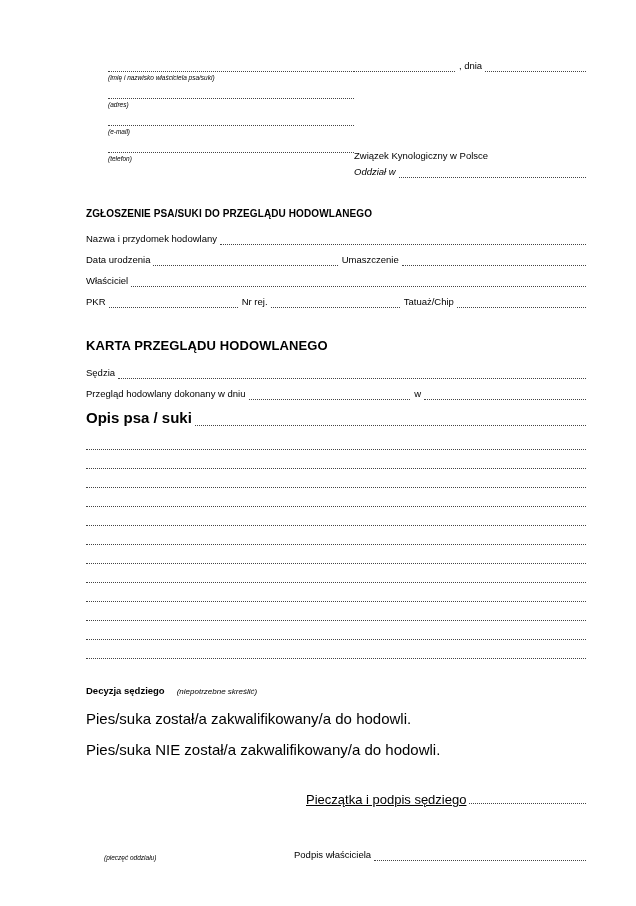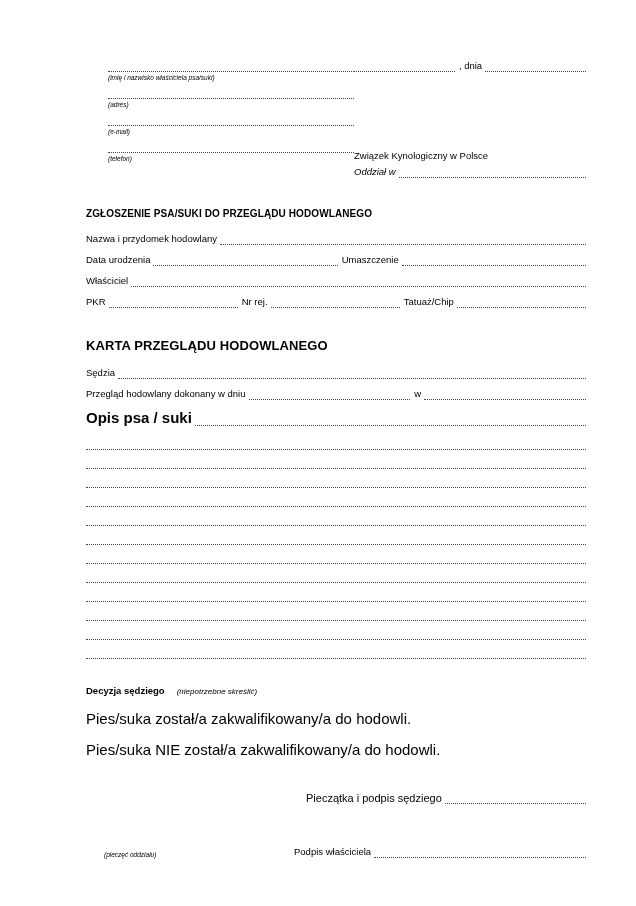--- a/index.html
+++ b/index.html
@@ -128,22 +128,23 @@
   .decision-line {
     font-size: 15px;
     margin-top: 14px;
   }
   .sign-block {
     margin-top: 34px;
   }
   .sign-row {
     display: flex;
     align-items: flex-start;
-    font-size: 11px;
+    font-size: 13px;
     padding-left: 220px;
+    text-decoration: underline;
   }
   .stamp-row {
     display: flex;
     align-items: flex-end;
     margin-top: 42px;
     font-size: 9.5px;
   }
   .stamp-caption {
     font-size: 6.5px;
     font-style: italic;

